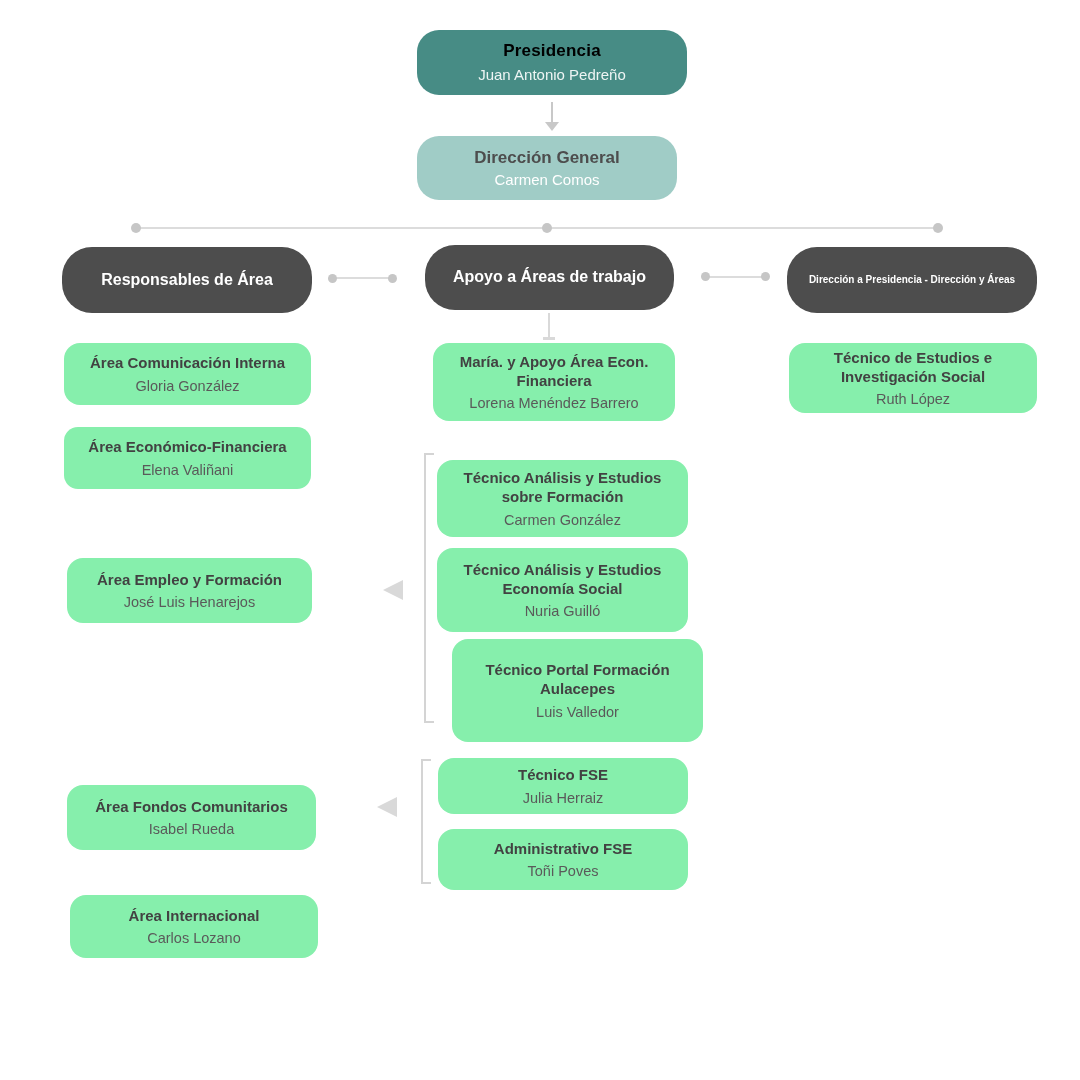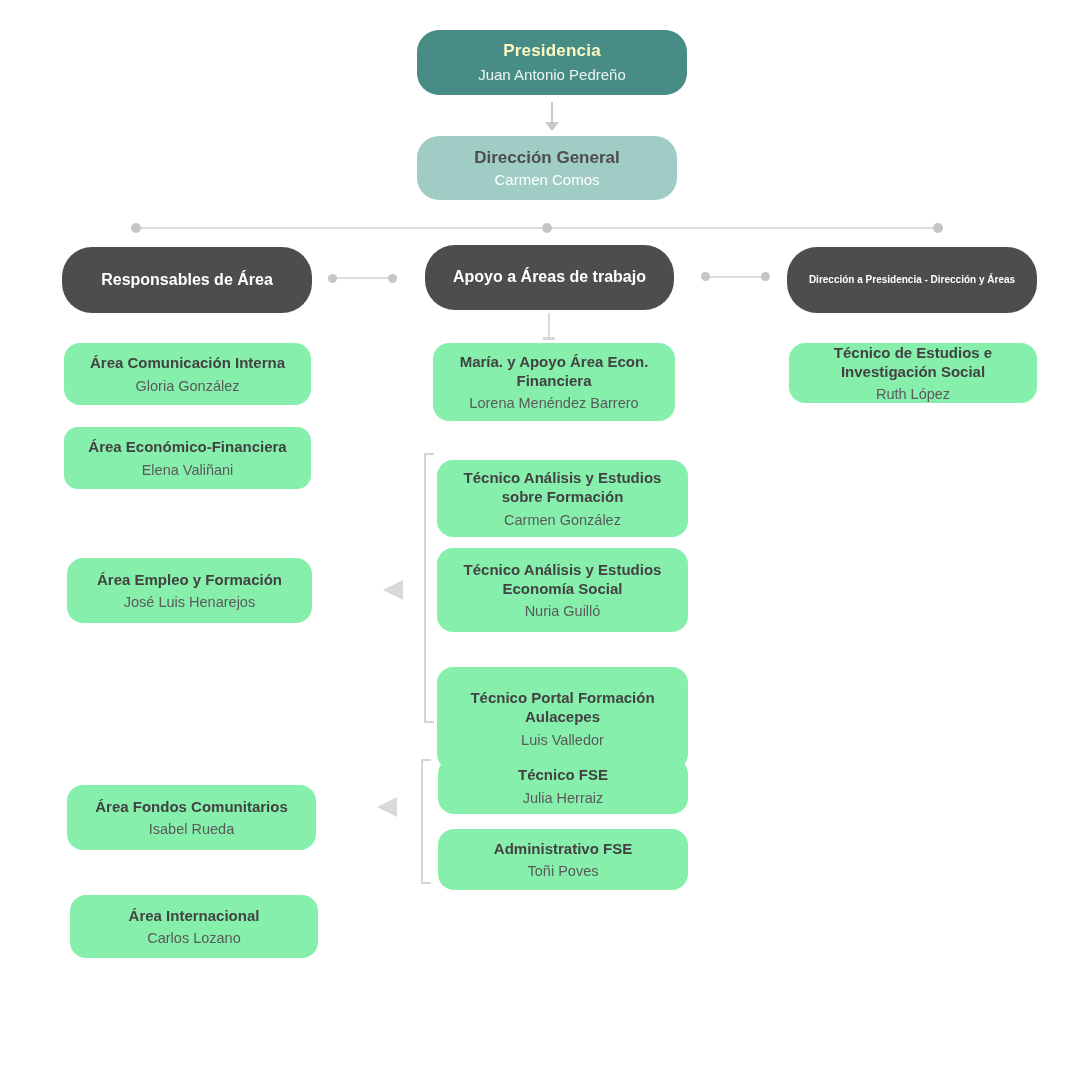--- a/index.html
+++ b/index.html
@@ -9,21 +9,21 @@
   }
   .box{
     position:absolute;display:flex;flex-direction:column;align-items:center;
     justify-content:center;text-align:center;box-sizing:border-box;padding:8px 14px;
   }
   .box .title{font-weight:bold;line-height:1.28;}
   .box .name{line-height:1.25;}
 
   
   .teal-dark{background:#478C85;border-radius:22px;}
-  .teal-dark .title{color:#fef9c3;font-size:17px;letter-spacing:.2px;margin-bottom:4px;}
+  .teal-dark .title{color:#000000;font-size:17px;letter-spacing:.2px;margin-bottom:4px;}
   .teal-dark .name{color:#eef5f4;font-size:15px;}
   .teal-light{background:#A0CCC6;border-radius:22px;}
   .teal-light .title{color:#4D4D4D;font-size:17px;margin-bottom:2px;}
   .teal-light .name{color:#ffffff;font-size:15px;}
 
   
   .gray-head{background:#4D4D4D;border-radius:30px;}
   .gray-head .title{color:#ffffff;font-size:16px;}
   .gray-head.small .title{font-size:10px;}
 
@@ -128,36 +128,36 @@
   <div class="tick" style="left:424px;top:721px;"></div>
 
   <div class="box gray-item" style="left:437px;top:460px;width:251px;height:77px;">
     <div class="title">Técnico  Análisis y Estudios sobre Formación</div>
     <div class="name">Carmen González</div>
   </div>
   <div class="box gray-item" style="left:437px;top:548px;width:251px;height:84px;">
     <div class="title">Técnico Análisis y Estudios Economía Social</div>
     <div class="name">Nuria Guilló</div>
   </div>
-  <div class="box gray-item" style="left:437px;top:639px;width:251px;height:103px;margin-top:28px;">
+  <div class="box gray-item" style="left:452px;top:639px;width:251px;height:103px;">
     <div class="title">Técnico Portal Formación Aulacepes</div>
     <div class="name">Luis Valledor</div>
   </div>
 
   <div class="vline" style="left:421px;top:759px;height:125px;background:#D4D4D4;"></div>
   <div class="tick" style="left:421px;top:759px;"></div>
   <div class="tick" style="left:421px;top:882px;"></div>
 
   <div class="box gray-item" style="left:438px;top:758px;width:250px;height:56px;">
     <div class="title">Técnico FSE</div>
     <div class="name">Julia Herraiz</div>
   </div>
   <div class="box gray-item" style="left:438px;top:829px;width:250px;height:61px;">
     <div class="title">Administrativo FSE</div>
     <div class="name">Toñi Poves</div>
   </div>
 
-  <div class="box gray-item" style="left:789px;top:343px;width:248px;height:60px;">
+  <div class="box gray-item" style="left:789px;top:343px;width:248px;height:70px;">
     <div class="title">Técnico de Estudios e Investigación Social</div>
     <div class="name">Ruth López</div>
   </div>
 
 </div>
 
 </body></html>

